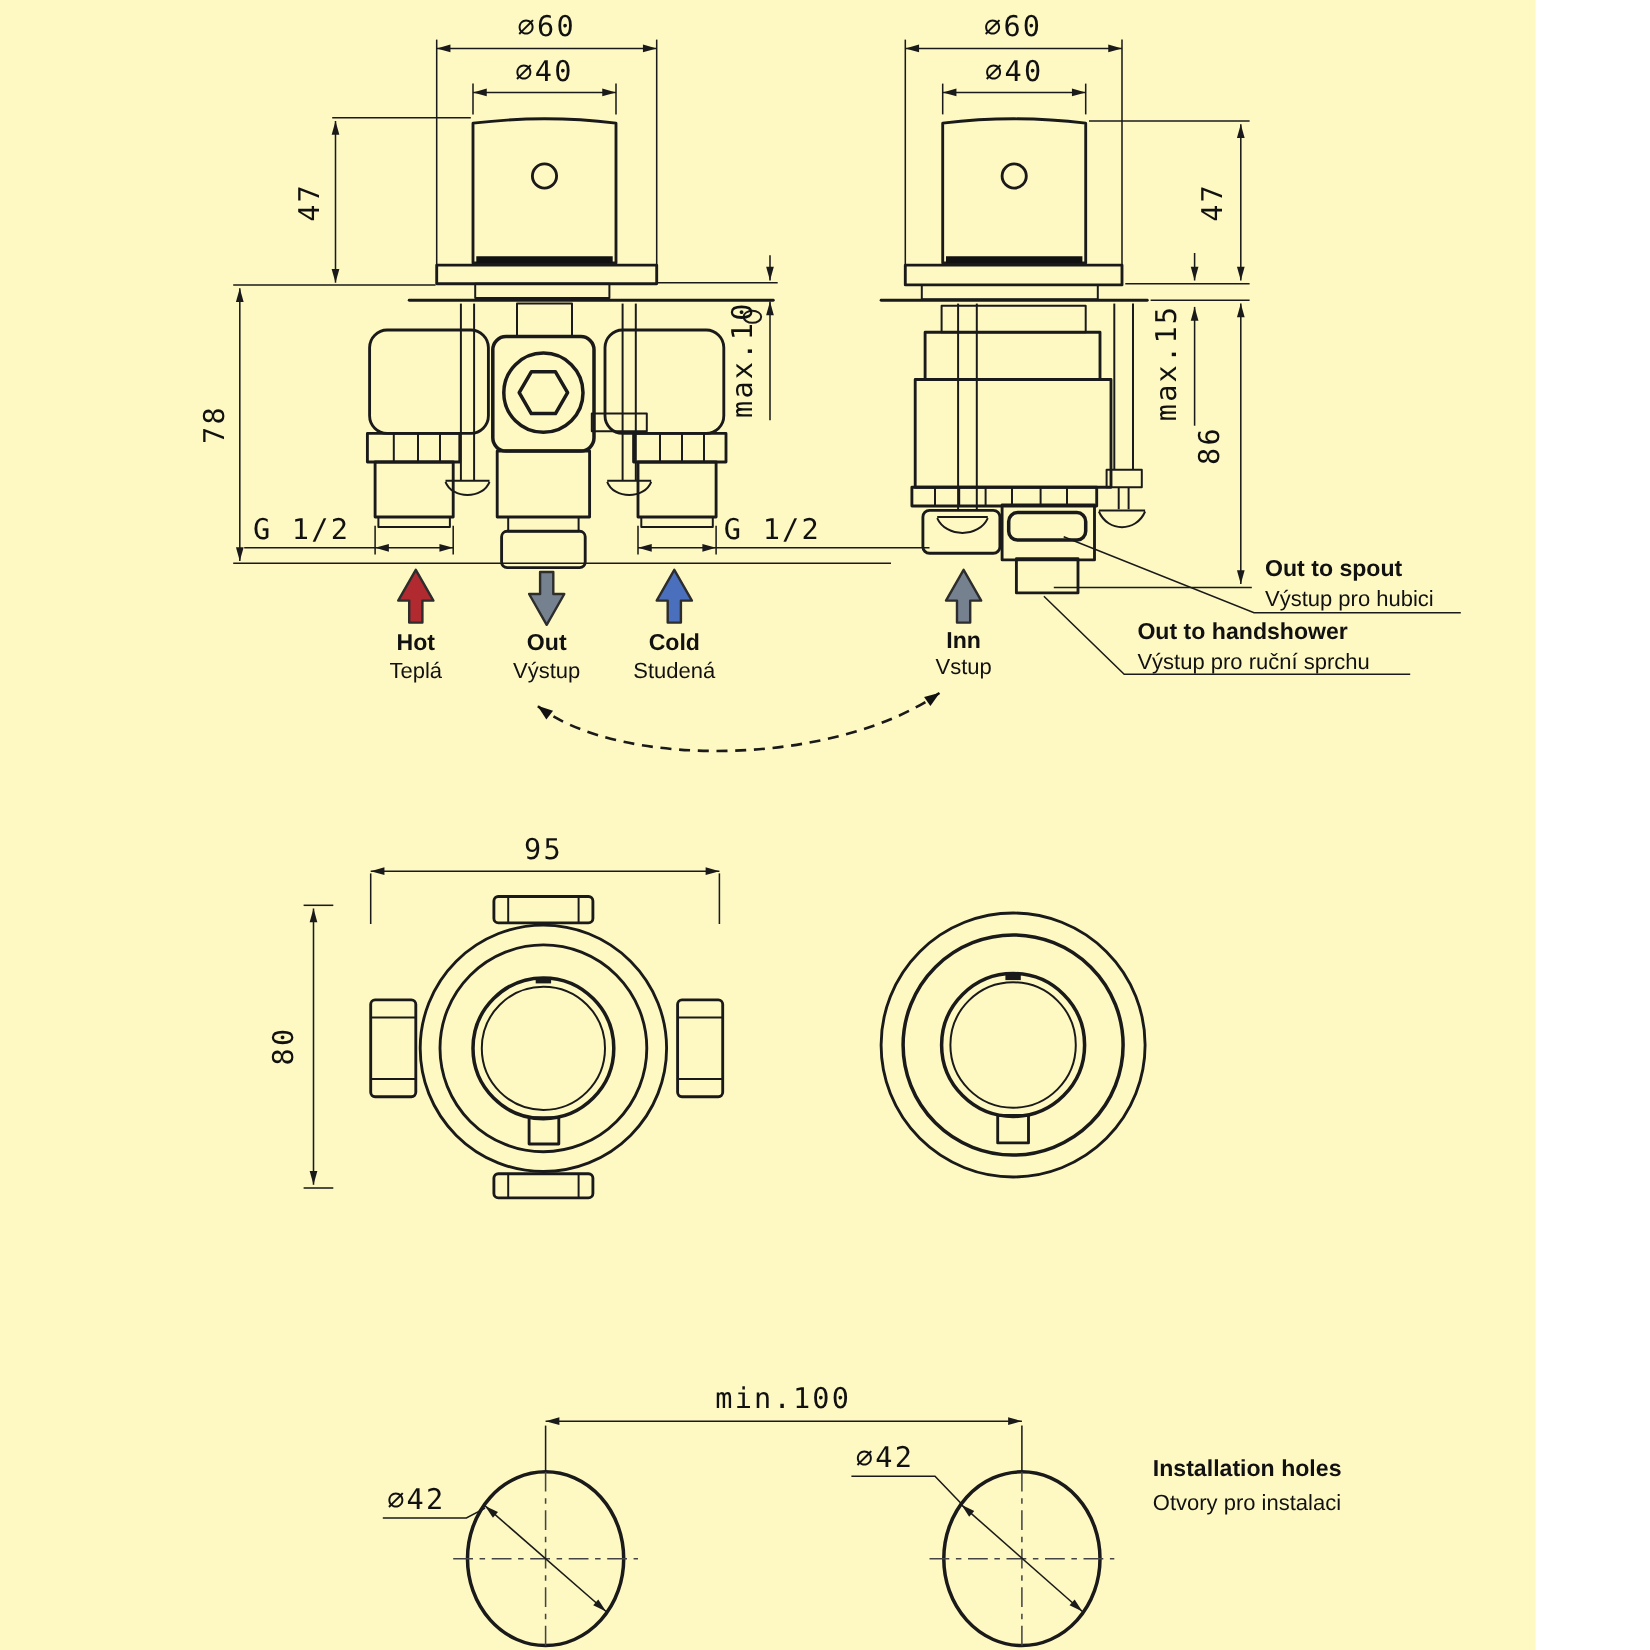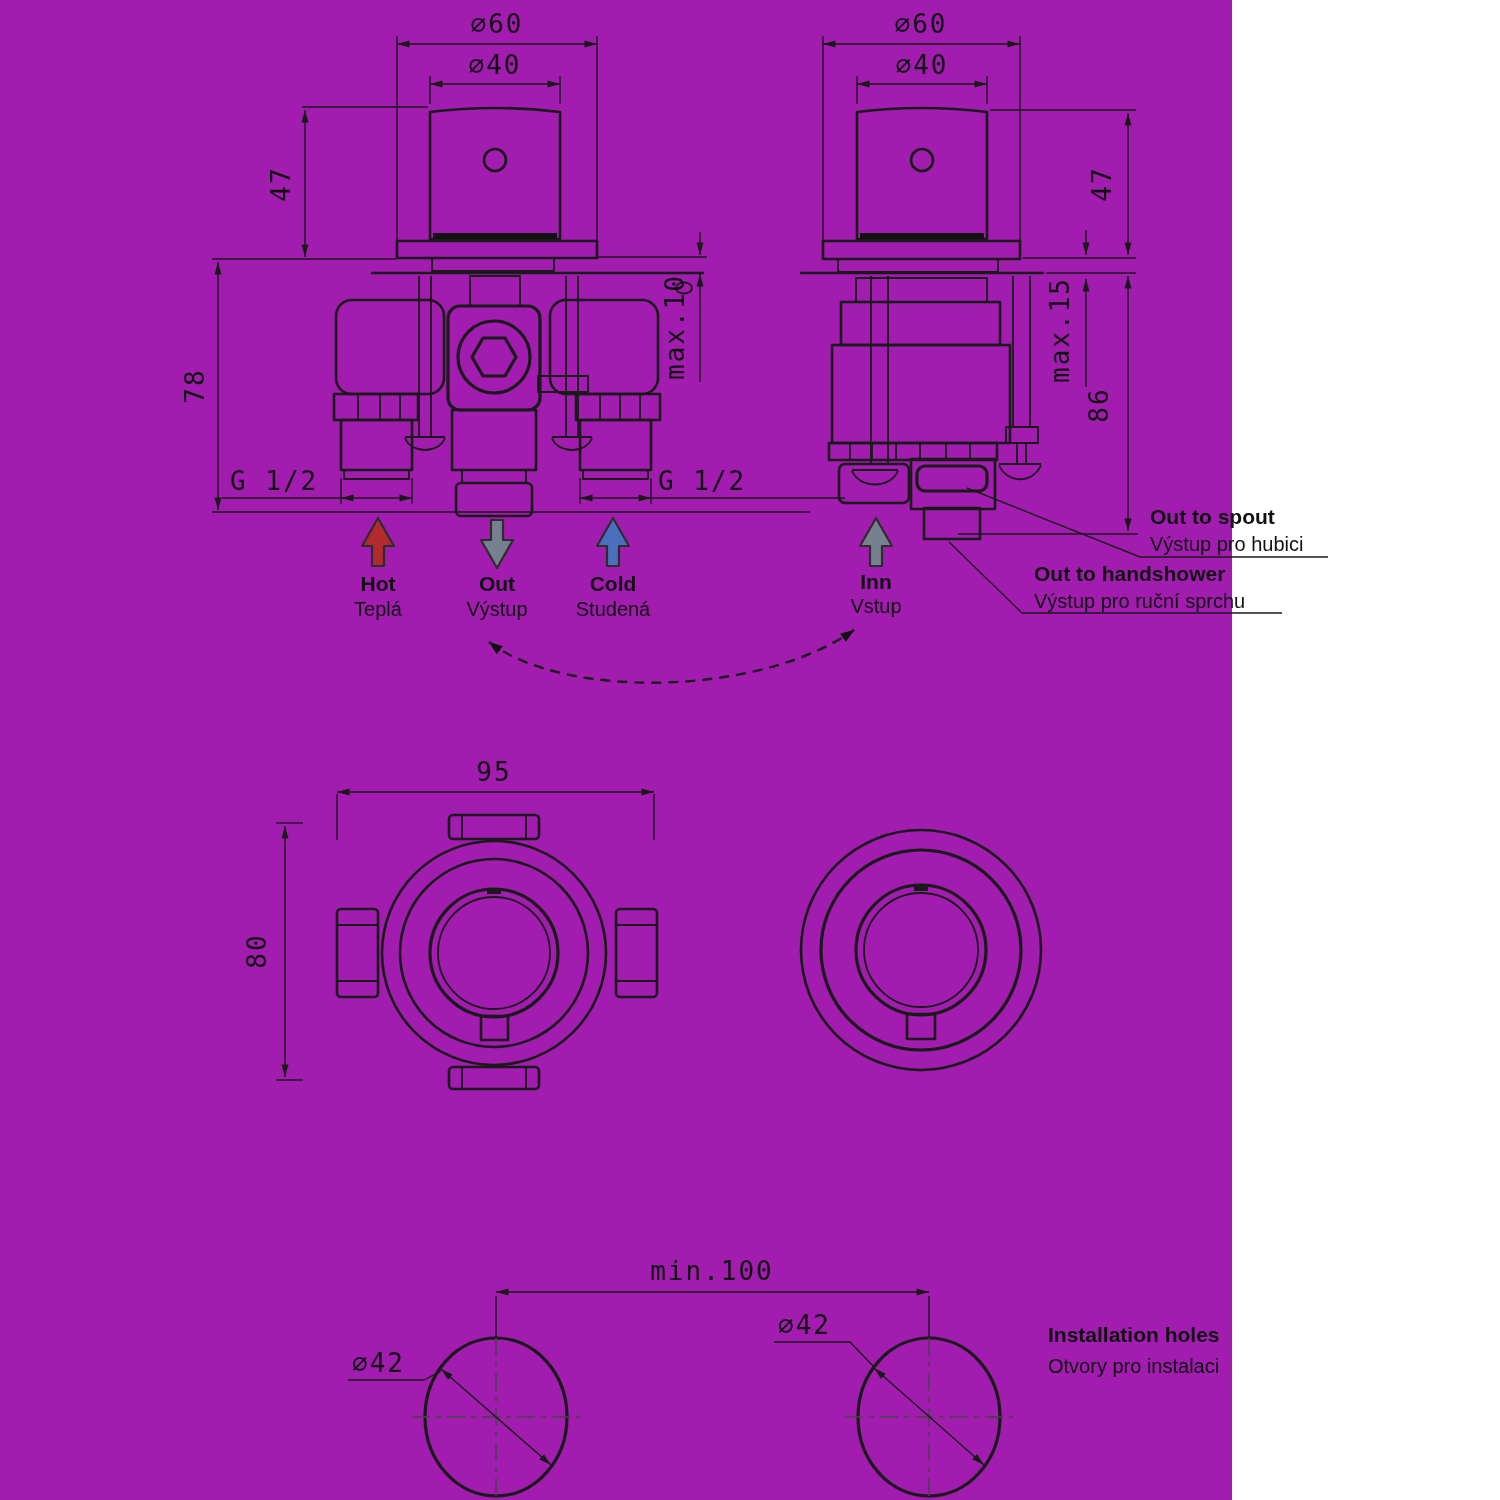--- a/index.html
+++ b/index.html
@@ -1,16 +1,16 @@
 <!DOCTYPE html>
 <html><head>
 <meta charset="utf-8">
 <style>
   html,body{margin:0;padding:0;background:#ffffff;}
-  .stage{width:1232px;height:1500px;position:relative;background:#a21caf;}
+  .stage{width:1396px;height:1500px;position:relative;background:#fef9c3;}
   svg{display:block;}
   .ol{fill:none;stroke:#1a1a1a;stroke-width:2.6;stroke-linejoin:round;stroke-linecap:round;}
   .ol3{fill:none;stroke:#1a1a1a;stroke-width:3.2;stroke-linejoin:round;}
   .ol2{fill:none;stroke:#1a1a1a;stroke-width:1.8;stroke-linejoin:round;}
   .band{stroke:#111;stroke-width:6;}
   .dim{fill:none;stroke:#1a1a1a;stroke-width:1.4;}
   .dashln{fill:none;stroke:#1a1a1a;stroke-width:2.4;stroke-dasharray:10 7;}
   .cl{fill:none;stroke:#444;stroke-width:1.4;stroke-dasharray:18 6 5 6;}
   .dimtxt{font-family:"DejaVu Sans Mono",monospace;font-size:26px;letter-spacing:2px;fill:#111;}
   .lblb{font-family:"Liberation Sans",sans-serif;font-weight:700;font-size:21px;fill:#111;}

